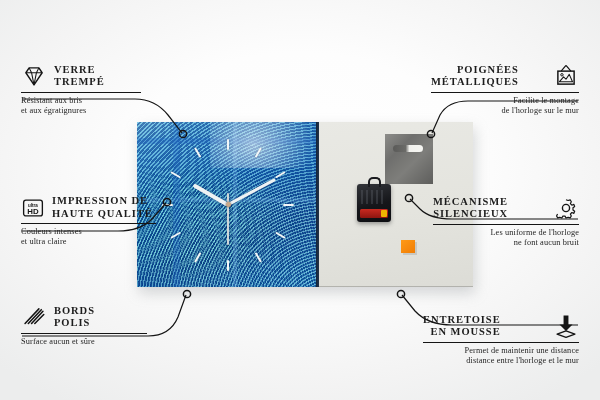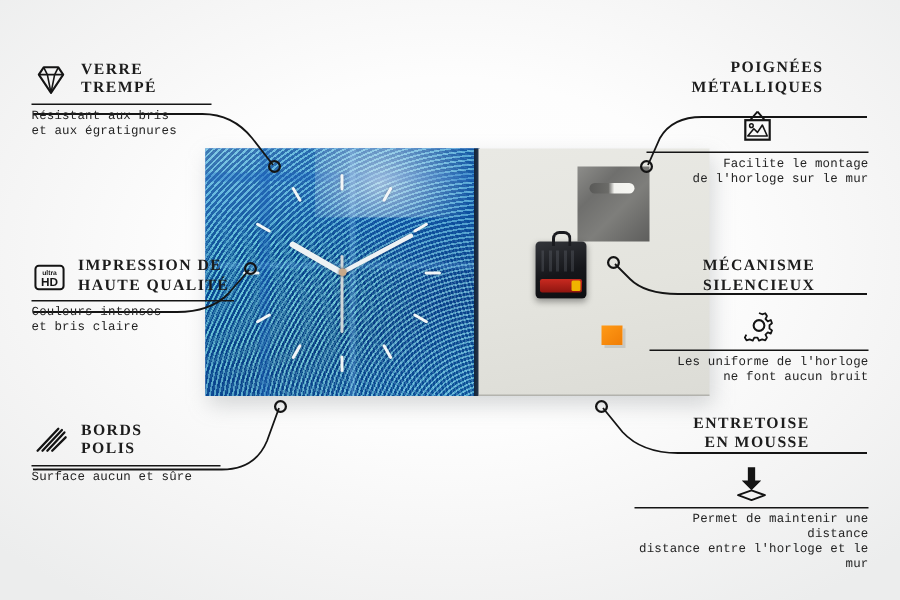--- a/index.html
+++ b/index.html
@@ -3,40 +3,40 @@
 <meta charset="utf-8">
 <style>
   * { margin:0; padding:0; box-sizing:border-box; }
   html,body { width:600px; height:400px; overflow:hidden; }
   body {
     font-family:"Liberation Serif", serif;
     background:
       radial-gradient(ellipse 420px 280px at 300px 170px, #ffffff 0%, #fdfdfd 42%, #f4f4f4 74%, #eceded 100%);
     position:relative;
   }
-  .stage { position:absolute; inset:0; }
+  .stage { position:absolute; inset:0;margin-top:23px; }
 
   
   .wires { position:absolute; inset:0; width:600px; height:400px; pointer-events:none; }
 
   
   .feat { position:absolute; }
   .feat .head { display:flex; align-items:center; gap:7px; }
-  .feat.right .head { justify-content:flex-start;flex-direction:column; }
+  .feat.right .head { justify-content:space-between; }
   .feat .titles {
     font-family:"Liberation Serif", serif;
     font-weight:700; color:#1c1c1c;
     font-size:10.5px; letter-spacing:.95px; line-height:12.5px;
     text-transform:uppercase;
   }
   .feat.left .titles { text-align:left; }
   .feat.right .titles { text-align:right; }
   .feat .rule { height:1.15px; background:#151515; margin-top:3px; }
   .feat .sub {
-    font-family:Liberation Mono, monospace;
+    font-family:Liberation Serif, serif;
     font-size:8.3px; line-height:9.8px; color:#242424; margin-top:3px;
     letter-spacing:.12px;
   }
   .feat.right .sub { text-align:right; }
 
   .ico { width:26px; height:26px; flex:0 0 26px; display:block; }
   .ico.small { width:24px; height:24px; flex:0 0 24px; }
 
   
   .product { position:absolute; left:137px; top:99px; width:336px; height:165px; }
@@ -292,21 +292,21 @@
         <text x="16" y="23.5" font-family="Liberation Sans, sans-serif" font-size="10.5" font-weight="700" text-anchor="middle" fill="#141414">HD</text>
       </svg>
       <div class="titles">
         <div>IMPRESSION DE</div>
         <div>HAUTE QUALITÉ</div>
       </div>
     </div>
     <div class="rule"></div>
     <div class="sub">
       <div>Couleurs intenses</div>
-      <div>et bris claire</div>
+      <div>et ultra claire</div>
     </div>
   </div>
 
   <div class="feat left" style="left:21px; top:281px; width:126px;">
     <div class="head">
       <svg class="ico" viewBox="0 0 32 32">
         <path d="M5 24 L22 6 M9 24 L25 7 M13 24 L27 9 M17 24 L28 13" fill="none" stroke="#141414" stroke-width="1.9" stroke-linecap="round"></path>
       </svg>
       <div class="titles">
         <div>BORDS</div>
@@ -350,21 +350,21 @@
         <circle cx="16" cy="16" r="4.4" fill="none" stroke="#141414" stroke-width="1.7"></circle>
       </svg>
     </div>
     <div class="rule"></div>
     <div class="sub">
       <div>Les uniforme de l'horloge</div>
       <div>ne font aucun bruit</div>
     </div>
   </div>
 
-  <div class="feat right" style="right:21px; top:277px; width:156px;">
+  <div class="feat right" style="right:21px; top:290px; width:156px;">
     <div class="head">
       <div class="titles">
         <div>ENTRETOISE</div>
         <div>EN MOUSSE</div>
       </div>
       <svg class="ico" viewBox="0 0 32 32">
         <path d="M13 3 H19 V14 H24 L16 22 L8 14 H13 Z" fill="#141414"></path>
         <path d="M16 22 L27 26 L16 30 L5 26 Z" fill="none" stroke="#141414" stroke-width="1.6" stroke-linejoin="round"></path>
       </svg>
     </div>

